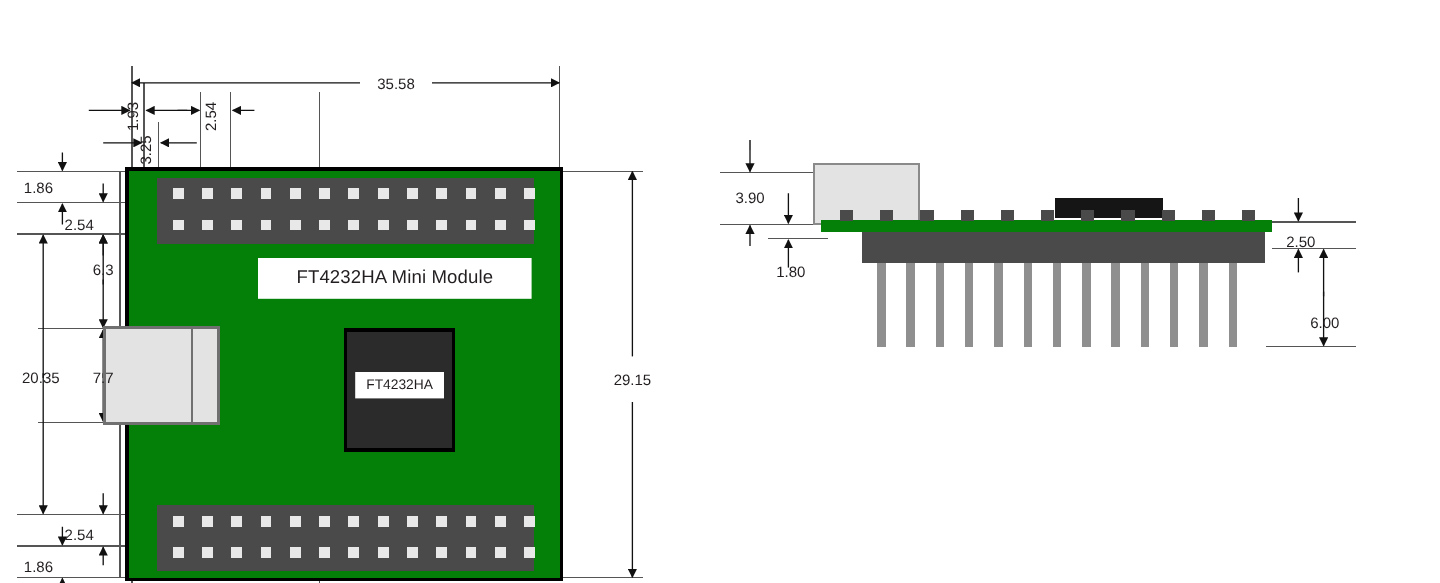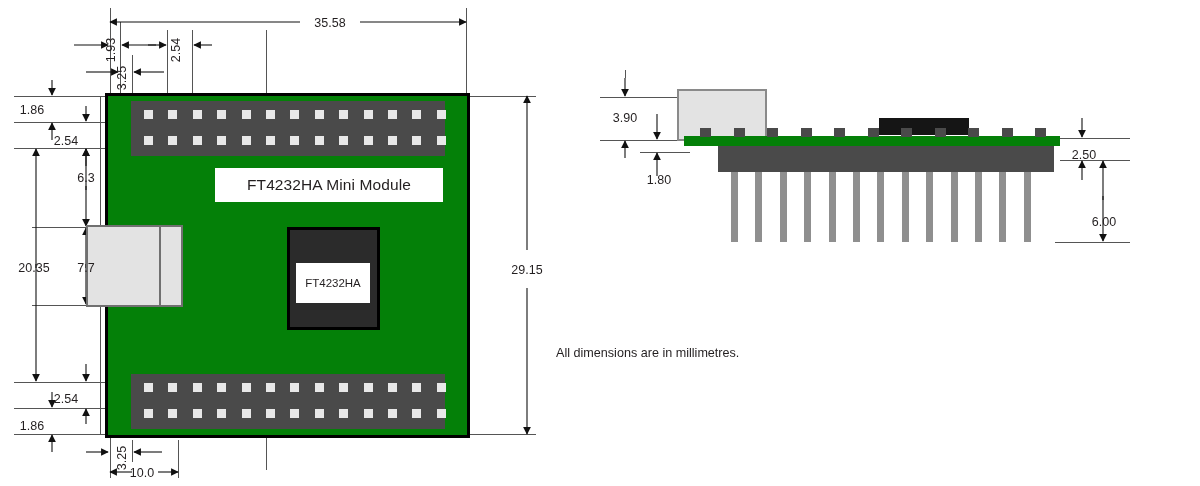--- a/index.html
+++ b/index.html
@@ -1,20 +1,20 @@
 <!DOCTYPE html>
 <html><head>
 <meta charset="utf-8">
 <style>
   html, body { margin:0; padding:0; background:#ffffff; }
   body {
     width:1200px; height:486px; position:relative; overflow:hidden;
     font-family:"Liberation Sans", sans-serif; color:#231f20;
   }
-  #canvas { position:absolute; inset:0; }
+  #canvas { position:absolute; inset:0;margin-top:47px; }
   svg.layer { position:absolute; left:0; top:0; width:1200px; height:486px; }
 
   .dimtxt { font-family:"Liberation Sans", sans-serif; font-size:12.5px; fill:#231f20; }
   .dimtxt-v { font-family:"Liberation Sans", sans-serif; font-size:12.5px; fill:#231f20; }
 
   .note {
     position:absolute; font-family:"Liberation Sans", sans-serif;
     font-size:12.6px; color:#231f20; line-height:1.36; text-align:justify;
   }
   .lbl-board {
@@ -288,19 +288,18 @@
 
       <text class="dimtxt" x="625" y="122" text-anchor="middle">3.90</text>
       <text class="dimtxt" x="659" y="184" text-anchor="middle">1.80</text>
       <text class="dimtxt" x="1084" y="159" text-anchor="middle">2.50</text>
       <text class="dimtxt" x="1104" y="226" text-anchor="middle">6.00</text>
     </g>
   </svg>
 
   <div class="lbl-board" style="left:215px; top:168px; width:228px; height:34px;">FT4232HA Mini Module</div>
 
-  <div class="lbl-chip" style="left:296px; top:263px; width:74px; height:40px;">FT4232HA</div>
-
-  <div class="note" style="left:556px; top:345px; width:620px;">All dimensions are in millimetres.</div>
+  <div class="lbl-chip" style="left:296px; top:263px; width:74px; height:22px;">FT4232HA</div>
+
 
 
 
 </div>
 
 </body></html>

